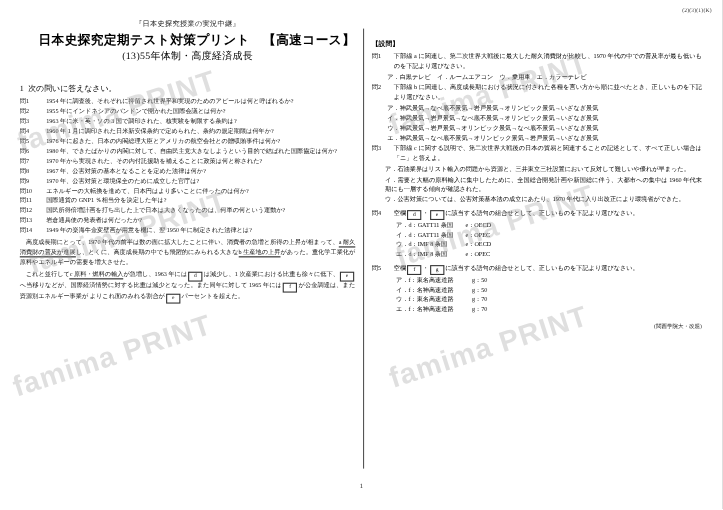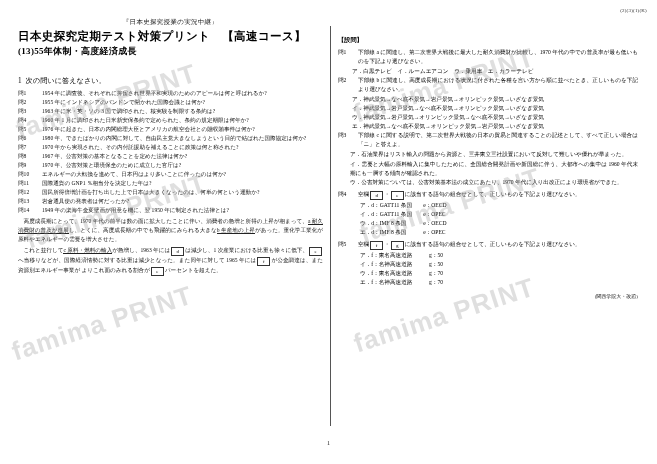--- a/index.html
+++ b/index.html
@@ -54,30 +54,31 @@
     border-left: 0.6px solid #555;
   }
   .head-small {
     text-align: center;
     font-size: 6.5px;
     color: #111;
     margin: 0 0 2px 0;
     letter-spacing: 0.3px;
   }
   .head-main {
-    text-align: left;
+    text-align: right;
     font-size: 11.5px;
     font-weight: bold;
     color: #000;
     margin: 0 0 1px 0;
     letter-spacing: 0.4px;
   }
   .head-sub {
+    text-align: center;
     font-size: 9px;
-    font-weight: bold;
+    font-weight: normal;
     color: #000;
     margin: 0 0 6px 0;
     letter-spacing: 0.3px;
   }
   .sec-title {
     font-size: 7.2px;
     font-weight: normal;
     color: #000;
     margin: 18px 0 3px 0;
   }

